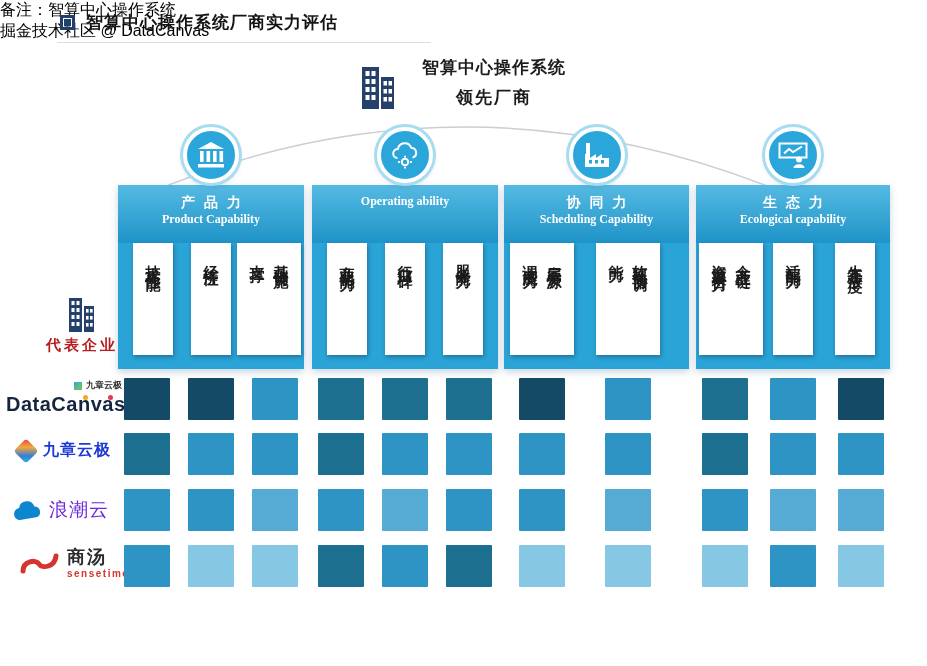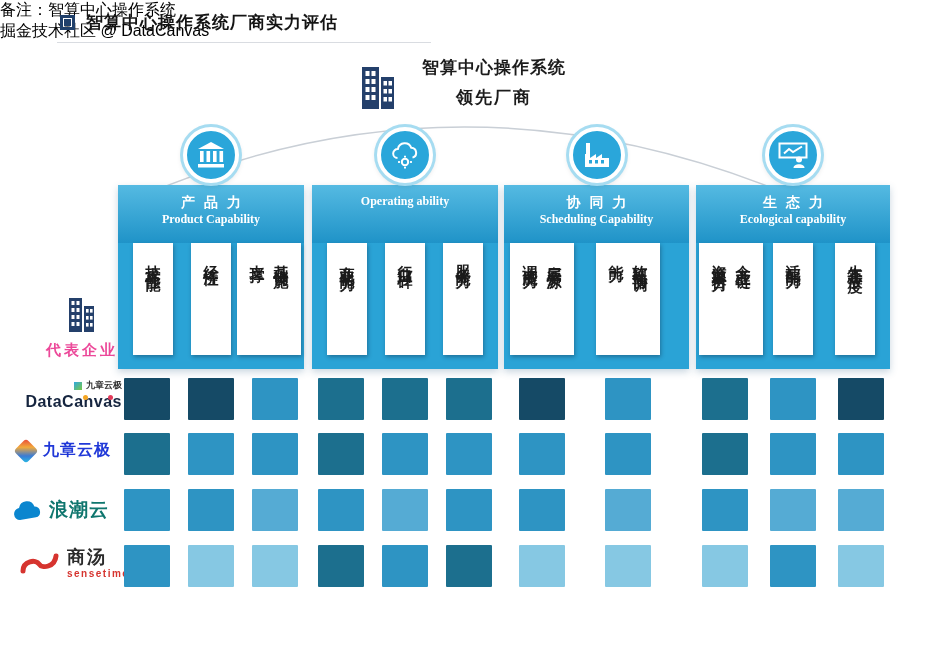--- a/index.html
+++ b/index.html
@@ -38,39 +38,39 @@
   .cards-row-g3 { justify-content:flex-start; gap:22px; padding-left:6px; }
   .slot { width:58px; display:flex; justify-content:center; }
   .cg3 .slot { width:64px; }
   .card { background:#fff; box-shadow:1px 2px 4px rgba(20,55,85,.45);
     writing-mode:vertical-rl; white-space:pre-line;
     font-size:15px; font-weight:700; color:#1b1b1b;
     letter-spacing:3px; line-height:24px; padding:10px 8px; }
 
   
   .rep-label { position:absolute; left:38px; top:296px; width:88px; text-align:center; }
-  .rep-label .rep-text { display:block; margin-top:5px; font-size:15px; font-weight:700; color:#ec4899; letter-spacing:3px; }
+  .rep-label .rep-text { display:block; font-size:15px; font-weight:700; color:#b91c1c; letter-spacing:3px; }
 
   .logo { position:absolute; display:flex; align-items:center; gap:7px; }
   .logo-dc { left:6px; top:379px; width:116px; display:block; }
   .dc-top { display:flex; justify-content:flex-end; align-items:center; gap:4px; font-size:9px; color:#333; font-weight:700; }
   .dc-mark { width:8px; height:8px; background:linear-gradient(135deg,#2fa8e1,#7ac943); display:inline-block; }
   .dc-main-wrap { position:relative; text-align:right; margin-top:1px; }
-  .dc-main { font-size:16px; font-weight:800; color:#16253f; letter-spacing:0.5px; }
+  .dc-main { font-size:20px; font-weight:800; color:#16253f; letter-spacing:0.5px; }
   .dc-dot { position:absolute; width:5px; height:5px; border-radius:50%; top:2px; }
   .dc-dot-orange { right:34px; background:#f5a623; }
   .dc-dot-red { right:9px; background:#e23a5a; }
 
   .logo-baidu { left:16px; top:440px; }
   .baidu-mark { width:20px; height:20px; border-radius:4px; transform:rotate(45deg) scale(.88);
     background:linear-gradient(135deg,#e8423a 0%,#f2a93b 35%,#3a7bd5 70%,#27c1e6 100%); display:inline-block; }
   .baidu-text { font-size:16px; font-weight:700; color:#2038d8; letter-spacing:1px; }
 
   .logo-inspur { left:12px; top:497px; }
-  .inspur-text { font-size:19px; font-weight:700; color:#0f766e; letter-spacing:1px; }
+  .inspur-text { font-size:19px; font-weight:400; color:#6d28d9; letter-spacing:1px; }
 
   .logo-st { left:20px; top:548px; }
   .st-texts { line-height:1.1; }
   .st-cn { font-size:18px; font-weight:700; color:#2b2b2b; letter-spacing:2px; }
   .st-en { font-size:10px; font-weight:700; color:#d6342f; letter-spacing:1.5px; text-align:right; }
 
   
   .matrix-row { position:absolute; left:0; right:0; height:42px; z-index:1; }
   .mr0 { top:378px; } .mr1 { top:433px; } .mr2 { top:489px; } .mr3 { top:545px; }
   .strip { position:absolute; top:0; display:flex; justify-content:space-between; }

